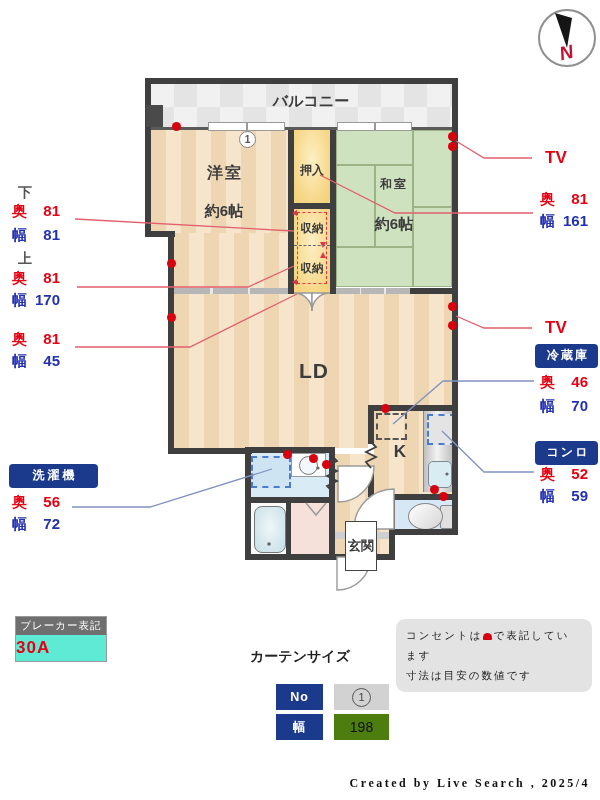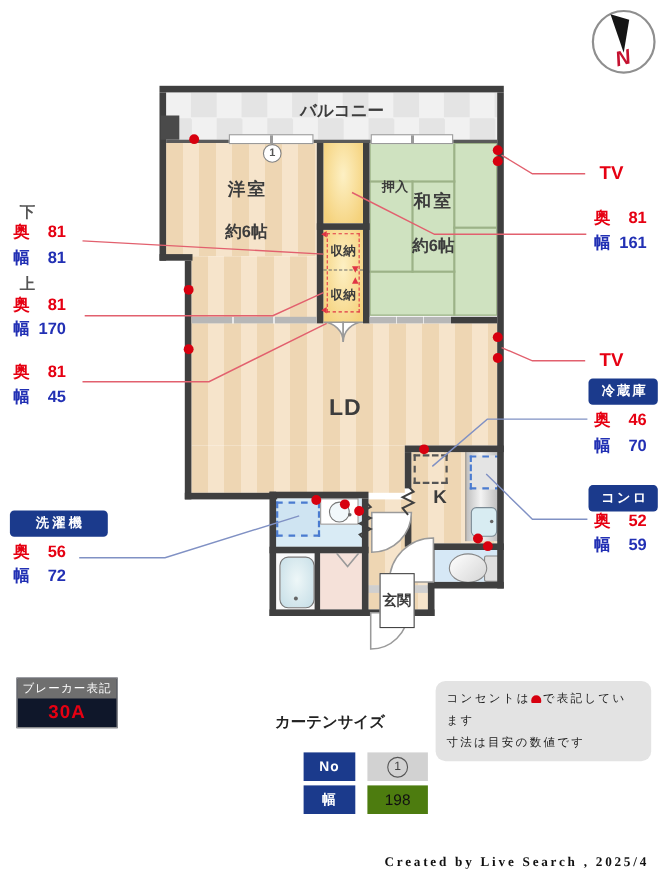--- a/index.html
+++ b/index.html
@@ -28,23 +28,23 @@
   .win{position:absolute;height:7px;background:#fff;border:1px solid #9a9a9a;z-index:40;
        background-image:linear-gradient(90deg,transparent 49%,#9a9a9a 49%,#9a9a9a 52%,transparent 52%);}
   .slider{position:absolute;height:6px;background:linear-gradient(#cfcfcf,#969696);z-index:40;
        background-image:linear-gradient(90deg,#b7b7b7 0 32%,#e8e8e8 32% 34%,#b7b7b7 34% 65%,#e8e8e8 65% 67%,#b7b7b7 67%);}
   .tag-circle{position:absolute;width:15px;height:15px;border:1.2px solid #828282;border-radius:50%;
        background:#fff;color:#555;font-size:10px;font-weight:bold;text-align:center;line-height:15px;z-index:55;}
   .note-box{position:absolute;left:396px;top:619px;width:176px;background:#e3e3e3;border-radius:9px;
        padding:7px 10px 6px 10px;font-size:10.5px;letter-spacing:2px;color:#222;line-height:1.9;z-index:70;}
   .outlet-glyph{display:inline-block;width:9px;height:7px;background:#d7000f;border-radius:5px 5px 1px 1px;
        vertical-align:middle;margin:0 1px;}
-  .breaker{position:absolute;left:15px;top:616px;width:90px;z-index:70;border:1px solid #9a9a9a;background:#0f172a;}
+  .breaker{position:absolute;left:15px;top:616px;width:90px;z-index:70;border:1px solid #9a9a9a;background:#5eead4;}
   .breaker .hd{background:#6f6f6f;color:#fff;font-size:10.5px;letter-spacing:1px;text-align:center;padding:2px 0;}
-  .breaker .bd{color:#e60012;font-weight:bold;font-size:17px;text-align:center;padding:3px 0;letter-spacing:1px;}
+  .breaker .bd{color:#e60012;font-weight:bold;font-size:17px;text-align:left;padding:3px 0;letter-spacing:1px;}
   .curtain-title{position:absolute;left:230px;top:648px;width:140px;text-align:center;
        font-size:14px;font-weight:bold;color:#222;z-index:70;}
   .ctable{position:absolute;left:244px;top:684px;z-index:70;display:flex;flex-direction:column;gap:4px;}
   .crow{display:flex;gap:11px;align-items:stretch;margin-left:32px;}
   .chead{width:47px;height:26px;background:#1b3a8c;color:#fff;font-weight:bold;font-size:12.5px;
        display:flex;align-items:center;justify-content:center;letter-spacing:1px;}
   .cval{width:55px;height:26px;background:#4d7c0f;color:#111;font-size:14px;
        display:flex;align-items:center;justify-content:center;}
   .cval.first{background:#d2d2d2;}
   .circle1{display:inline-block;width:17px;height:17px;border:1.2px solid #555;border-radius:50%;
@@ -195,23 +195,23 @@
   <div class="dot" style="left:381px;top:404px;"></div>
   <div class="dot" style="left:430px;top:485px;"></div>
   <div class="dot" style="left:439px;top:492px;"></div>
   <div class="dot" style="left:283px;top:450px;"></div>
   <div class="dot" style="left:309px;top:454px;"></div>
   <div class="dot" style="left:322px;top:460px;"></div>
 
   <div class="rlabel" style="left:311px;top:101px;font-size:15px;">バルコニー</div>
   <div class="rlabel" style="left:225px;top:173px;font-size:16px;letter-spacing:2px;">洋室</div>
   <div class="rlabel" style="left:224px;top:211px;font-size:15px;">約6帖</div>
-  <div class="rlabel" style="left:394px;top:184px;font-size:16px;letter-spacing:2px;">和室</div>
+  <div class="rlabel" style="left:394px;top:184px;font-size:12px;letter-spacing:2px;">和室</div>
   <div class="rlabel" style="left:394px;top:224px;font-size:15px;">約6帖</div>
-  <div class="rlabel" style="left:312px;top:170px;font-size:12px;margin-left:47px;">押入</div>
+  <div class="rlabel" style="left:312px;top:170px;font-size:12px;">押入</div>
   <div class="rlabel" style="left:312px;top:228px;font-size:11.5px;">収納</div>
   <div class="rlabel" style="left:312px;top:268px;font-size:11.5px;">収納</div>
   <div class="rlabel" style="left:314px;top:371px;font-size:21px;letter-spacing:1px;">LD</div>
   <div class="rlabel" style="left:400px;top:452px;font-size:17px;">K</div>
   <div class="rlabel" style="left:361px;top:546px;font-size:13px;background:#fff;border:1.5px solid #444;padding:15px 2px;text-align:center;">玄関</div>
 
   <div class="gtitle" style="left:18px;top:184px;">下</div>
   <div class="mrow red" style="left:12px;top:203px;">
       <span>奥</span>
       <span class="v">81</span>

